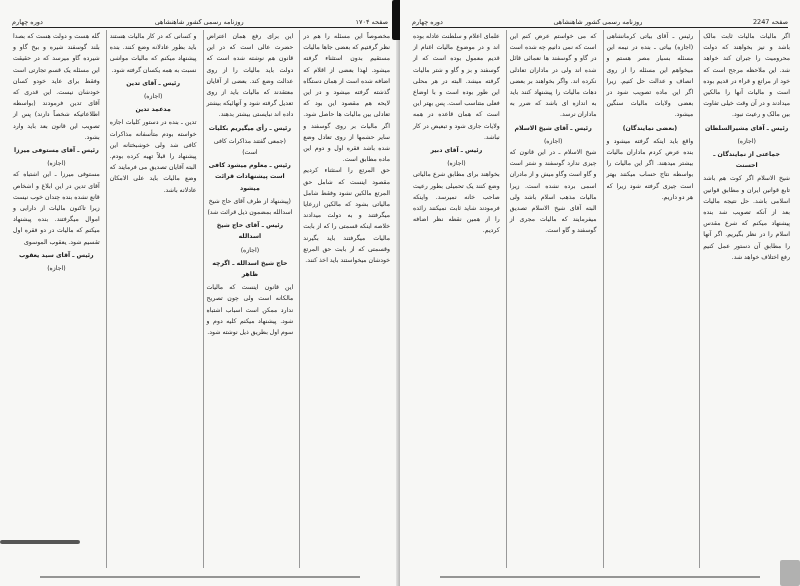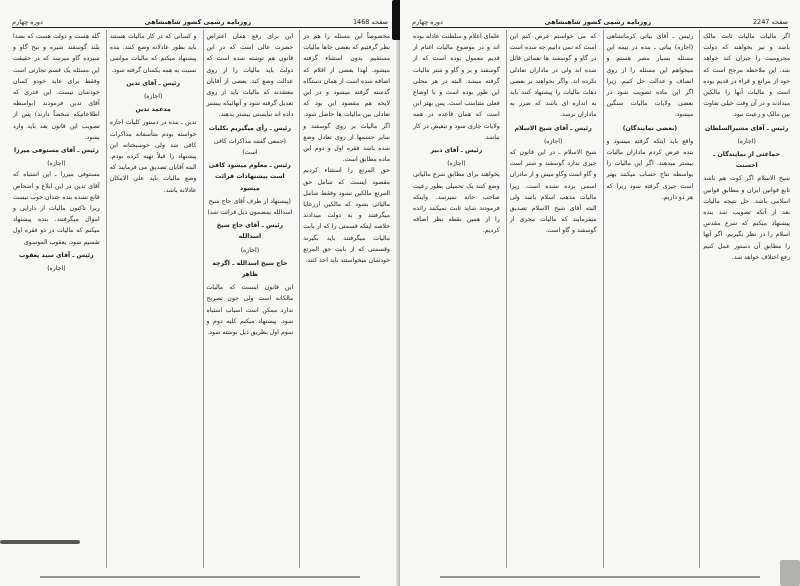--- a/index.html
+++ b/index.html
@@ -28,21 +28,21 @@
   .edge-dark {
     position:absolute; background:#111; border-radius:2px;
   }
   .header {
     position:absolute; top:12px; left:12px; right:12px; height:14px;
     display:flex; justify-content:space-between; align-items:flex-end;
     font-size:6.5px; color:#222;
     border-bottom:1.5px solid #222;
     padding-bottom:1px;
   }
-  .header .center { font-weight:bold; }
+  .header .center { font-weight:normal; }
   .cols {
     position:absolute; top:30px; left:10px; right:10px; bottom:18px;
     display:flex; gap:6px;
   }
   .col {
     flex:1; overflow:hidden;
     font-family:"DejaVu Sans", sans-serif;
     font-size:6.2px; line-height:11.2px; color:#1c1c1c;
     text-align:justify;
     border-left:0.6px solid #999;
@@ -57,21 +57,21 @@
     background:#333; opacity:.5;
   }
 </style>
 </head>
 <body>
 
 <div class="spread">
 
   <div class="page left">
     <div class="header">
-      <span>صفحه 1468</span>
+      <span>صفحه ۱۷۰۴</span>
       <span class="center">روزنامه رسمی کشور شاهنشاهی</span>
       <span>دوره چهارم</span>
     </div>
     <div class="cols">
       <div class="col">
         <p>مخصوصاً این مسئله را هم در نظر گرفتیم که بعضی جاها مالیات مستقیم بدون استثناء گرفته میشود. لهذا بعضی از اقلام که اضافه شده است از همان دستگاه گذشته گرفته میشود و در این لایحه هم مقصود این بود که تعادلی بین مالیات ها حاصل شود. اگر مالیات بر روی گوسفند و سایر حشمها از روی تعادل وضع شده باشد فقره اول و دوم این ماده مطابق است.</p>
         <p>حق المرتع را استثناء کردیم مقصود اینست که شامل حق المرتع مالکین نشود وفقط شامل مالیاتی بشود که مالکین ازرعایا میگرفتند و به دولت میدادند خلاصه اینکه قسمتی را که از بابت مالیات میگرفتند باید بگیرند وقسمتی که از بابت حق المرتع خودشان میخواستند باید اخذ کنند.</p>
       </div>
       <div class="col">
         <p>این برای رفع همان اعتراض حضرت عالی است که در این قانون هم نوشته شده است که دولت باید مالیات را از روی عدالت وضع کند. بعضی از آقایان معتقدند که مالیات باید از روی تعدیل گرفته شود و آنهائیکه بیشتر داده اند نبایستی بیشتر بدهند.</p>

